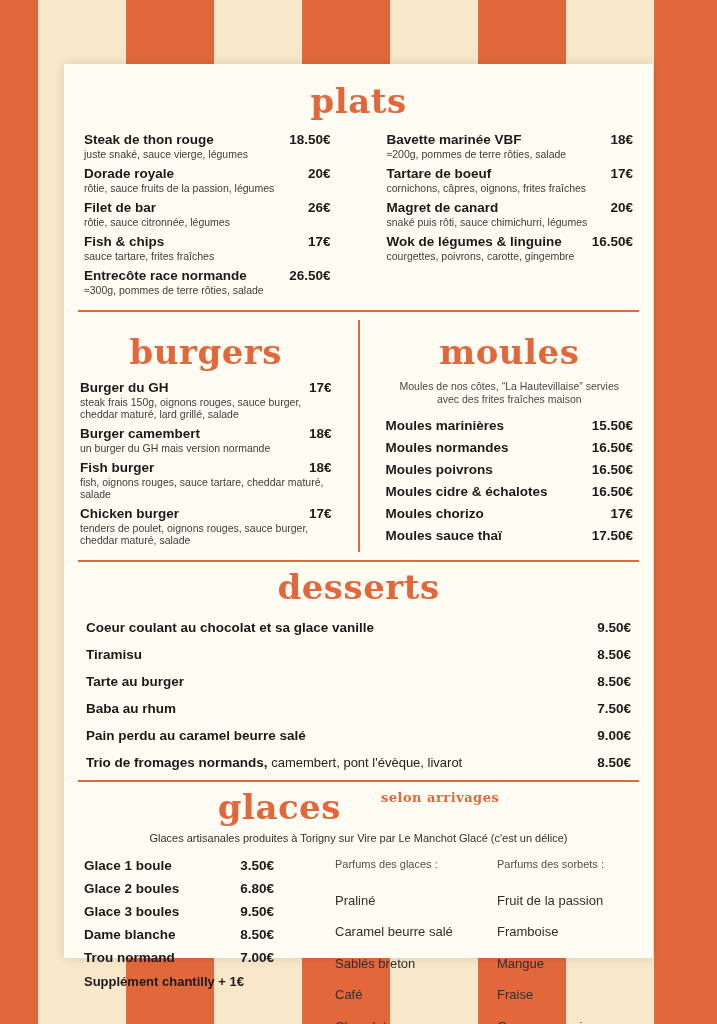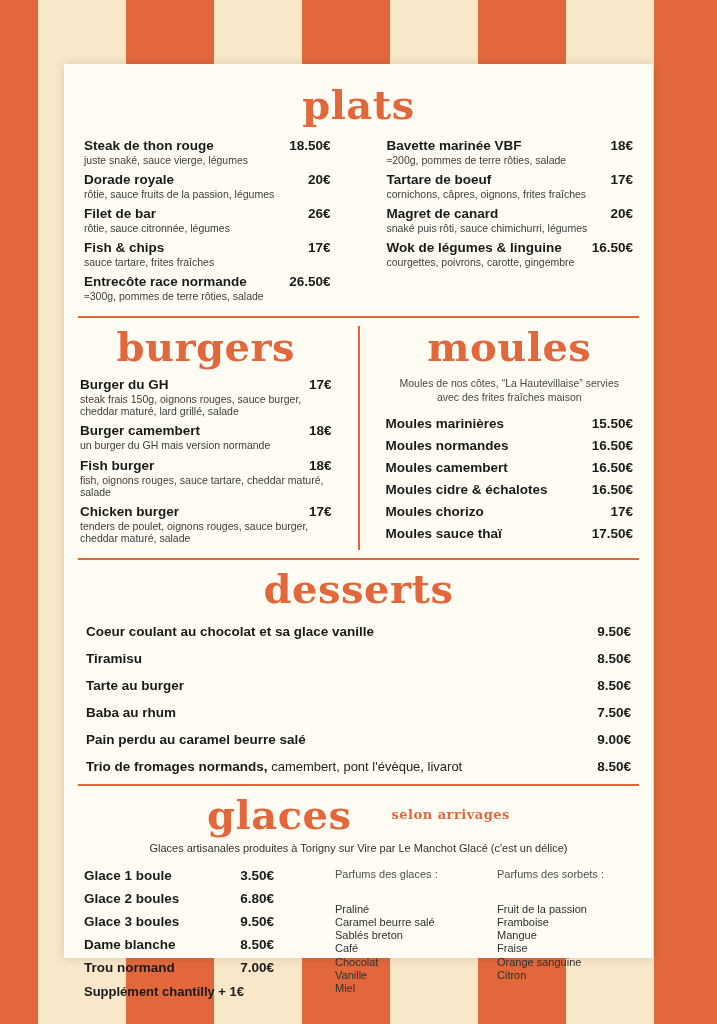--- a/index.html
+++ b/index.html
@@ -17,21 +17,21 @@
     width:589px; height:894px;
     background:#FFFDF3;
     padding:20px 0 10px;
     box-shadow:0 0 10px rgba(0,0,0,.12);
   }
   .section-title {
     font-family:"DejaVu Serif", serif;
     font-weight:700;
     color:#E2683C;
     text-align:center;
-    font-size:40px;
+    font-size:34px;
     line-height:1.05;
     letter-spacing:.5px;
     margin-bottom:12px;
   }
   .hr { border:none; border-top:2px solid #E2683C; margin:8px 14px; }
 
   
   .item { margin-bottom:6px; }
   .row { display:flex; justify-content:space-between; align-items:baseline; }
   .nm { font-weight:700; font-size:13.5px; }
@@ -39,40 +39,40 @@
   .ds { font-size:10.5px; color:#3C3C3C; line-height:1.15; margin-top:1px; }
 
   
   .plats-grid { display:grid; grid-template-columns:1fr 1fr; column-gap:56px; padding:0 20px; }
 
   
   .bm { display:grid; grid-template-columns:1fr 2px 1fr; align-items:stretch; }
   .bm .vline { background:#E2683C; }
   .bm-left { padding:0 26px 0 16px; }
   .bm-right { padding:0 20px 0 26px; }
-  .bm .section-title { margin-bottom:9px; }
+  .bm .section-title { margin-bottom:9px;margin-top:15px; }
   .moules-intro { font-size:10.5px; color:#474747; text-align:center; line-height:1.3; margin:0 2px 11px; }
   .mrow { display:flex; justify-content:space-between; align-items:flex-end; margin-bottom:7px; }
 
   
   .desserts-list { padding:0 22px; }
   .drow { display:flex; justify-content:space-between; align-items:baseline; margin-bottom:9px; }
   .dsuffix { font-weight:400; font-size:13px; color:#222; }
 
   
-  .glaces-head { display:flex; justify-content:center; align-items:center; gap:40px; margin-bottom:6px; }
+  .glaces-head { display:flex; justify-content:center; align-items:flex-start; gap:40px; margin-bottom:6px; }
   .glaces-head .section-title { margin-bottom:0; }
   .tag { font-family:"DejaVu Serif", serif; font-weight:700; font-size:13px; color:#E2683C; letter-spacing:.5px; }
   .glaces-intro { font-size:11px; color:#2F2F2F; text-align:center; margin:2px 0 14px; }
   .glaces-cols { display:grid; grid-template-columns:251px 162px auto; padding:0 20px; }
   .gprice { width:190px; display:flex; justify-content:space-between; align-items:baseline; margin-bottom:8px; }
   .gsupp { font-weight:700; font-size:13px; margin-top:9px; }
   .fl-head { font-size:11px; color:#4F4F4F; margin-bottom:23px; }
   .fl-list { list-style:none; }
-  .fl-list li { font-size:11px; color:#2F2F2F; line-height:1.2; }
+  .fl-list li { font-size:13px; color:#2F2F2F; line-height:1.2;margin-top:16px; }
 </style>
 </head>
 <body>
 
 <div class="card">
 
   <div>
     <h1 class="section-title">plats</h1>
     <div class="plats-grid">
       <div>
@@ -185,21 +185,21 @@
       <p class="moules-intro">Moules de nos côtes, “La Hautevillaise” servies avec des frites fraîches maison</p>
       <div class="mrow">
           <span class="nm">Moules marinières</span>
           <span class="pr">15.50€</span>
         </div>
       <div class="mrow">
           <span class="nm">Moules normandes</span>
           <span class="pr">16.50€</span>
         </div>
       <div class="mrow">
-          <span class="nm">Moules camembert</span>
+          <span class="nm">Moules poivrons</span>
           <span class="pr">16.50€</span>
         </div>
       <div class="mrow">
           <span class="nm">Moules cidre &amp; échalotes</span>
           <span class="pr">16.50€</span>
         </div>
       <div class="mrow">
           <span class="nm">Moules chorizo</span>
           <span class="pr">17€</span>
         </div>

